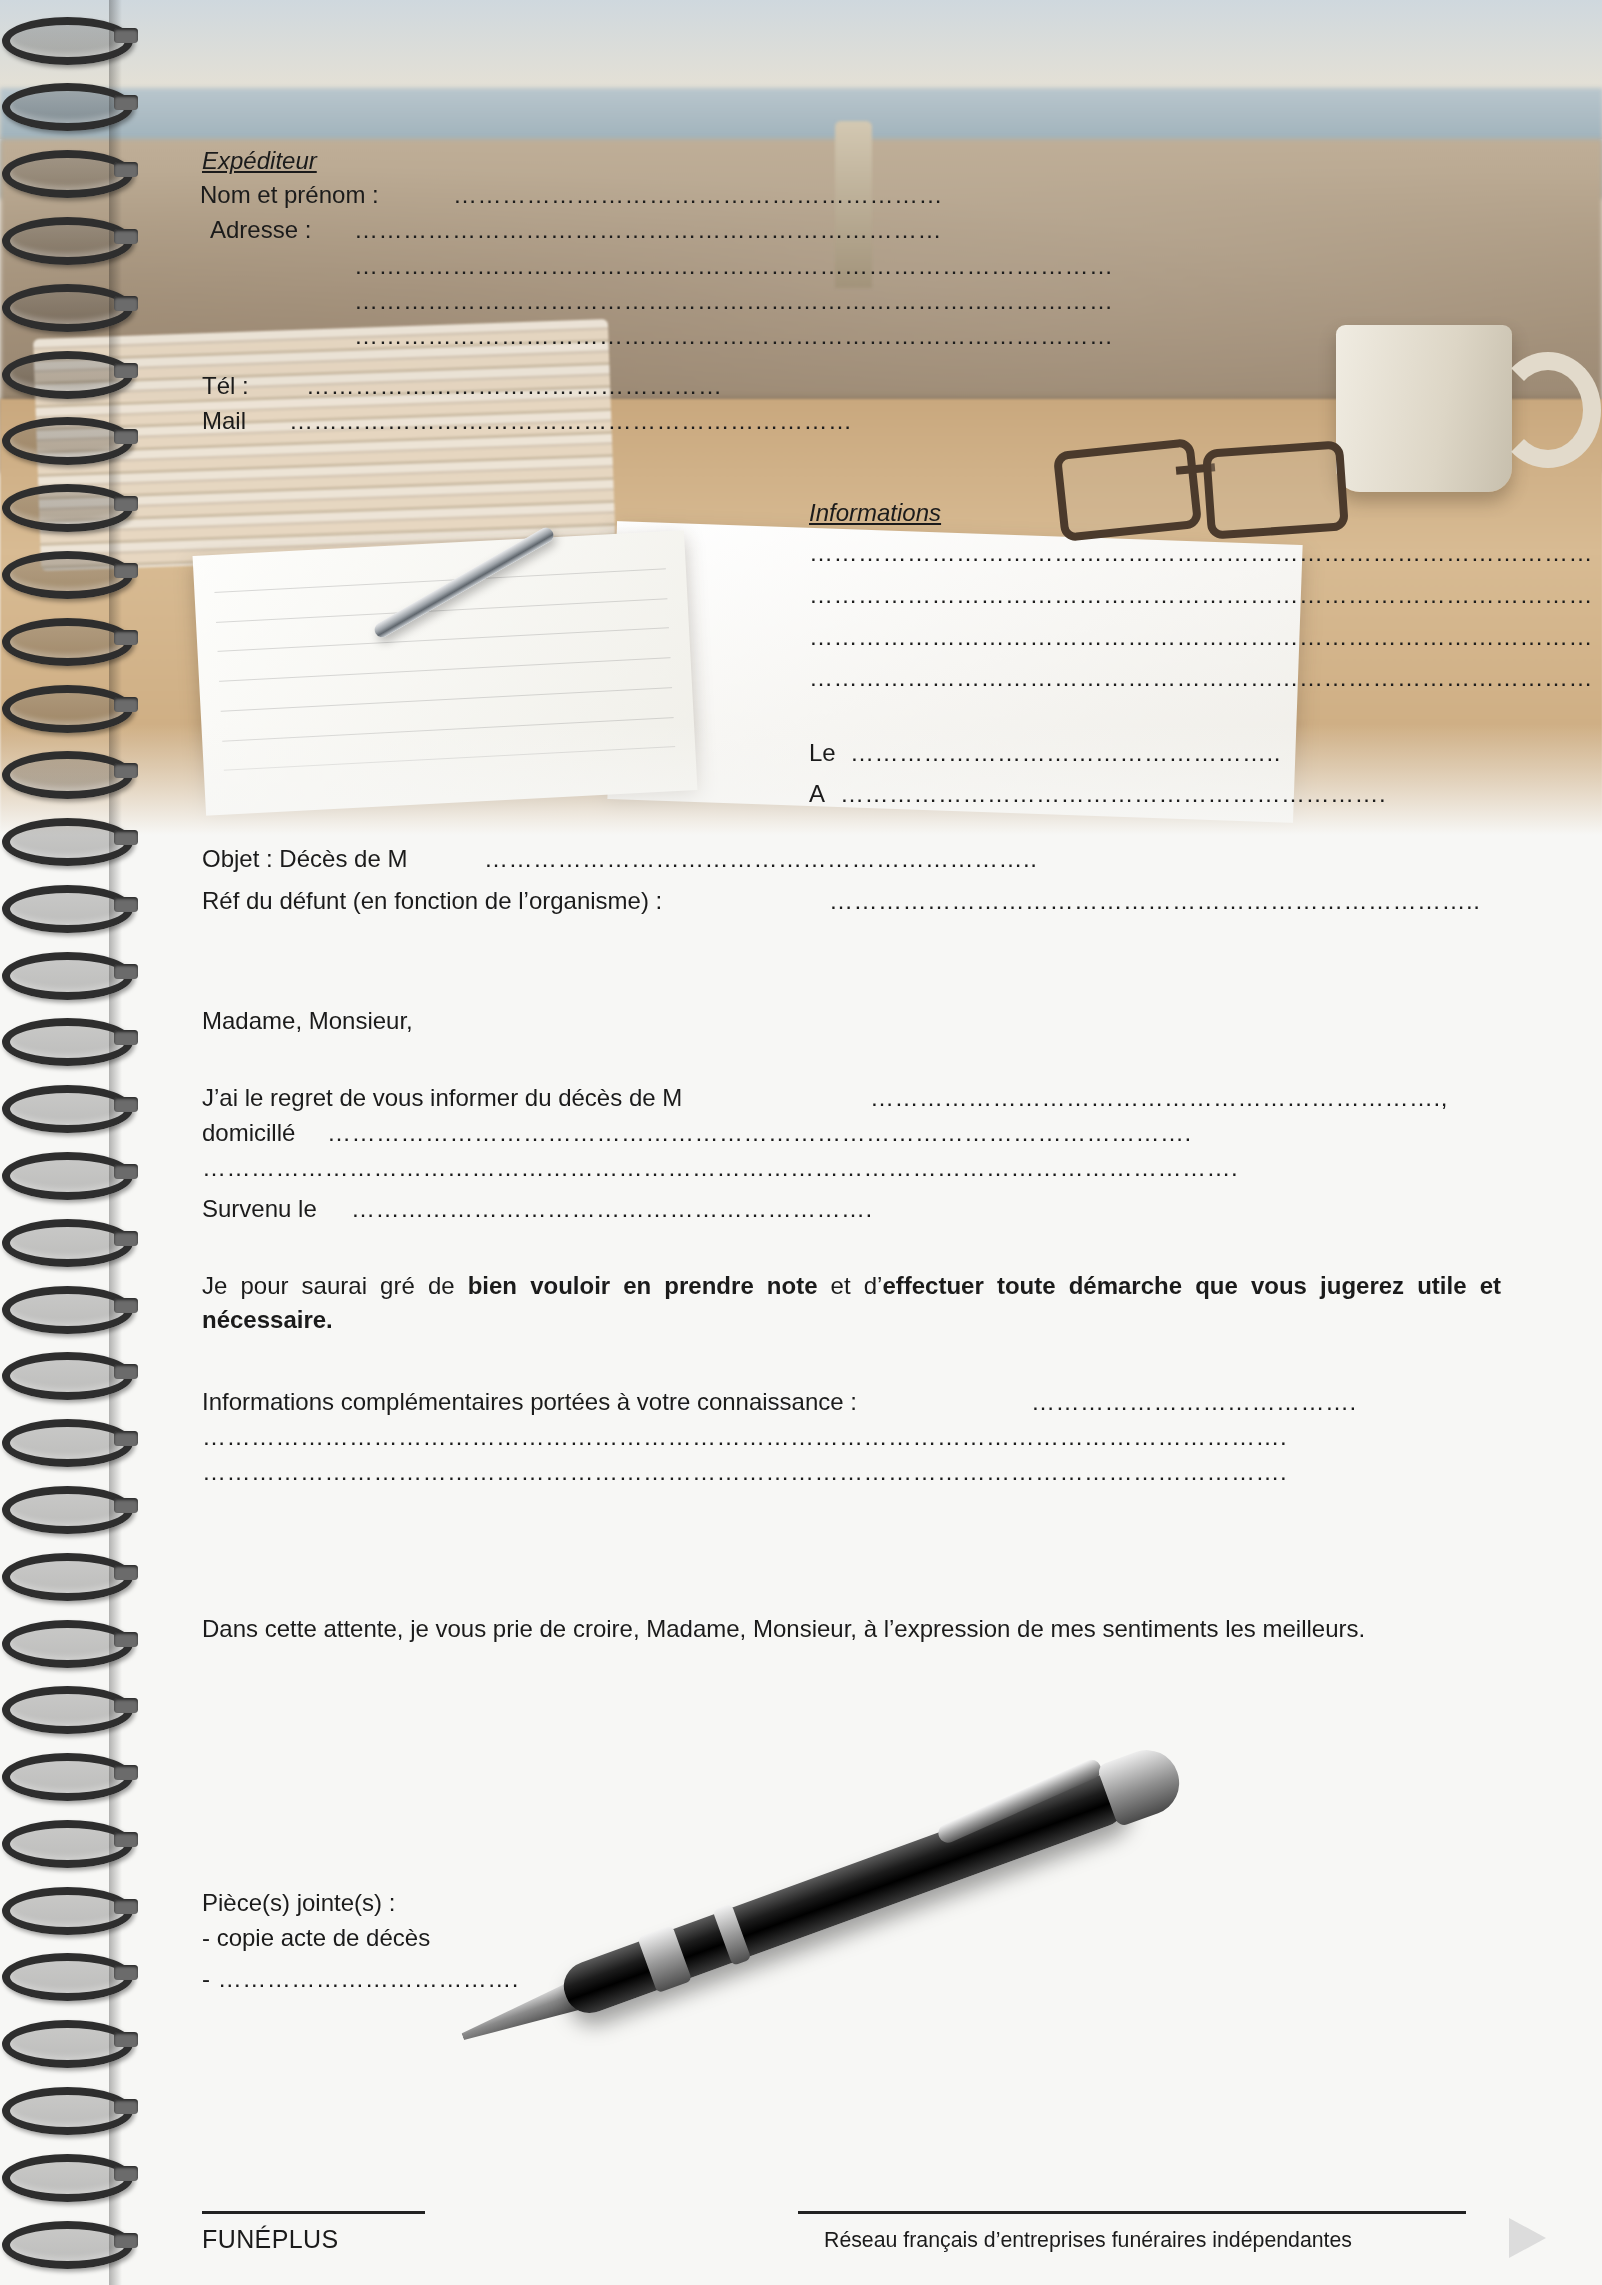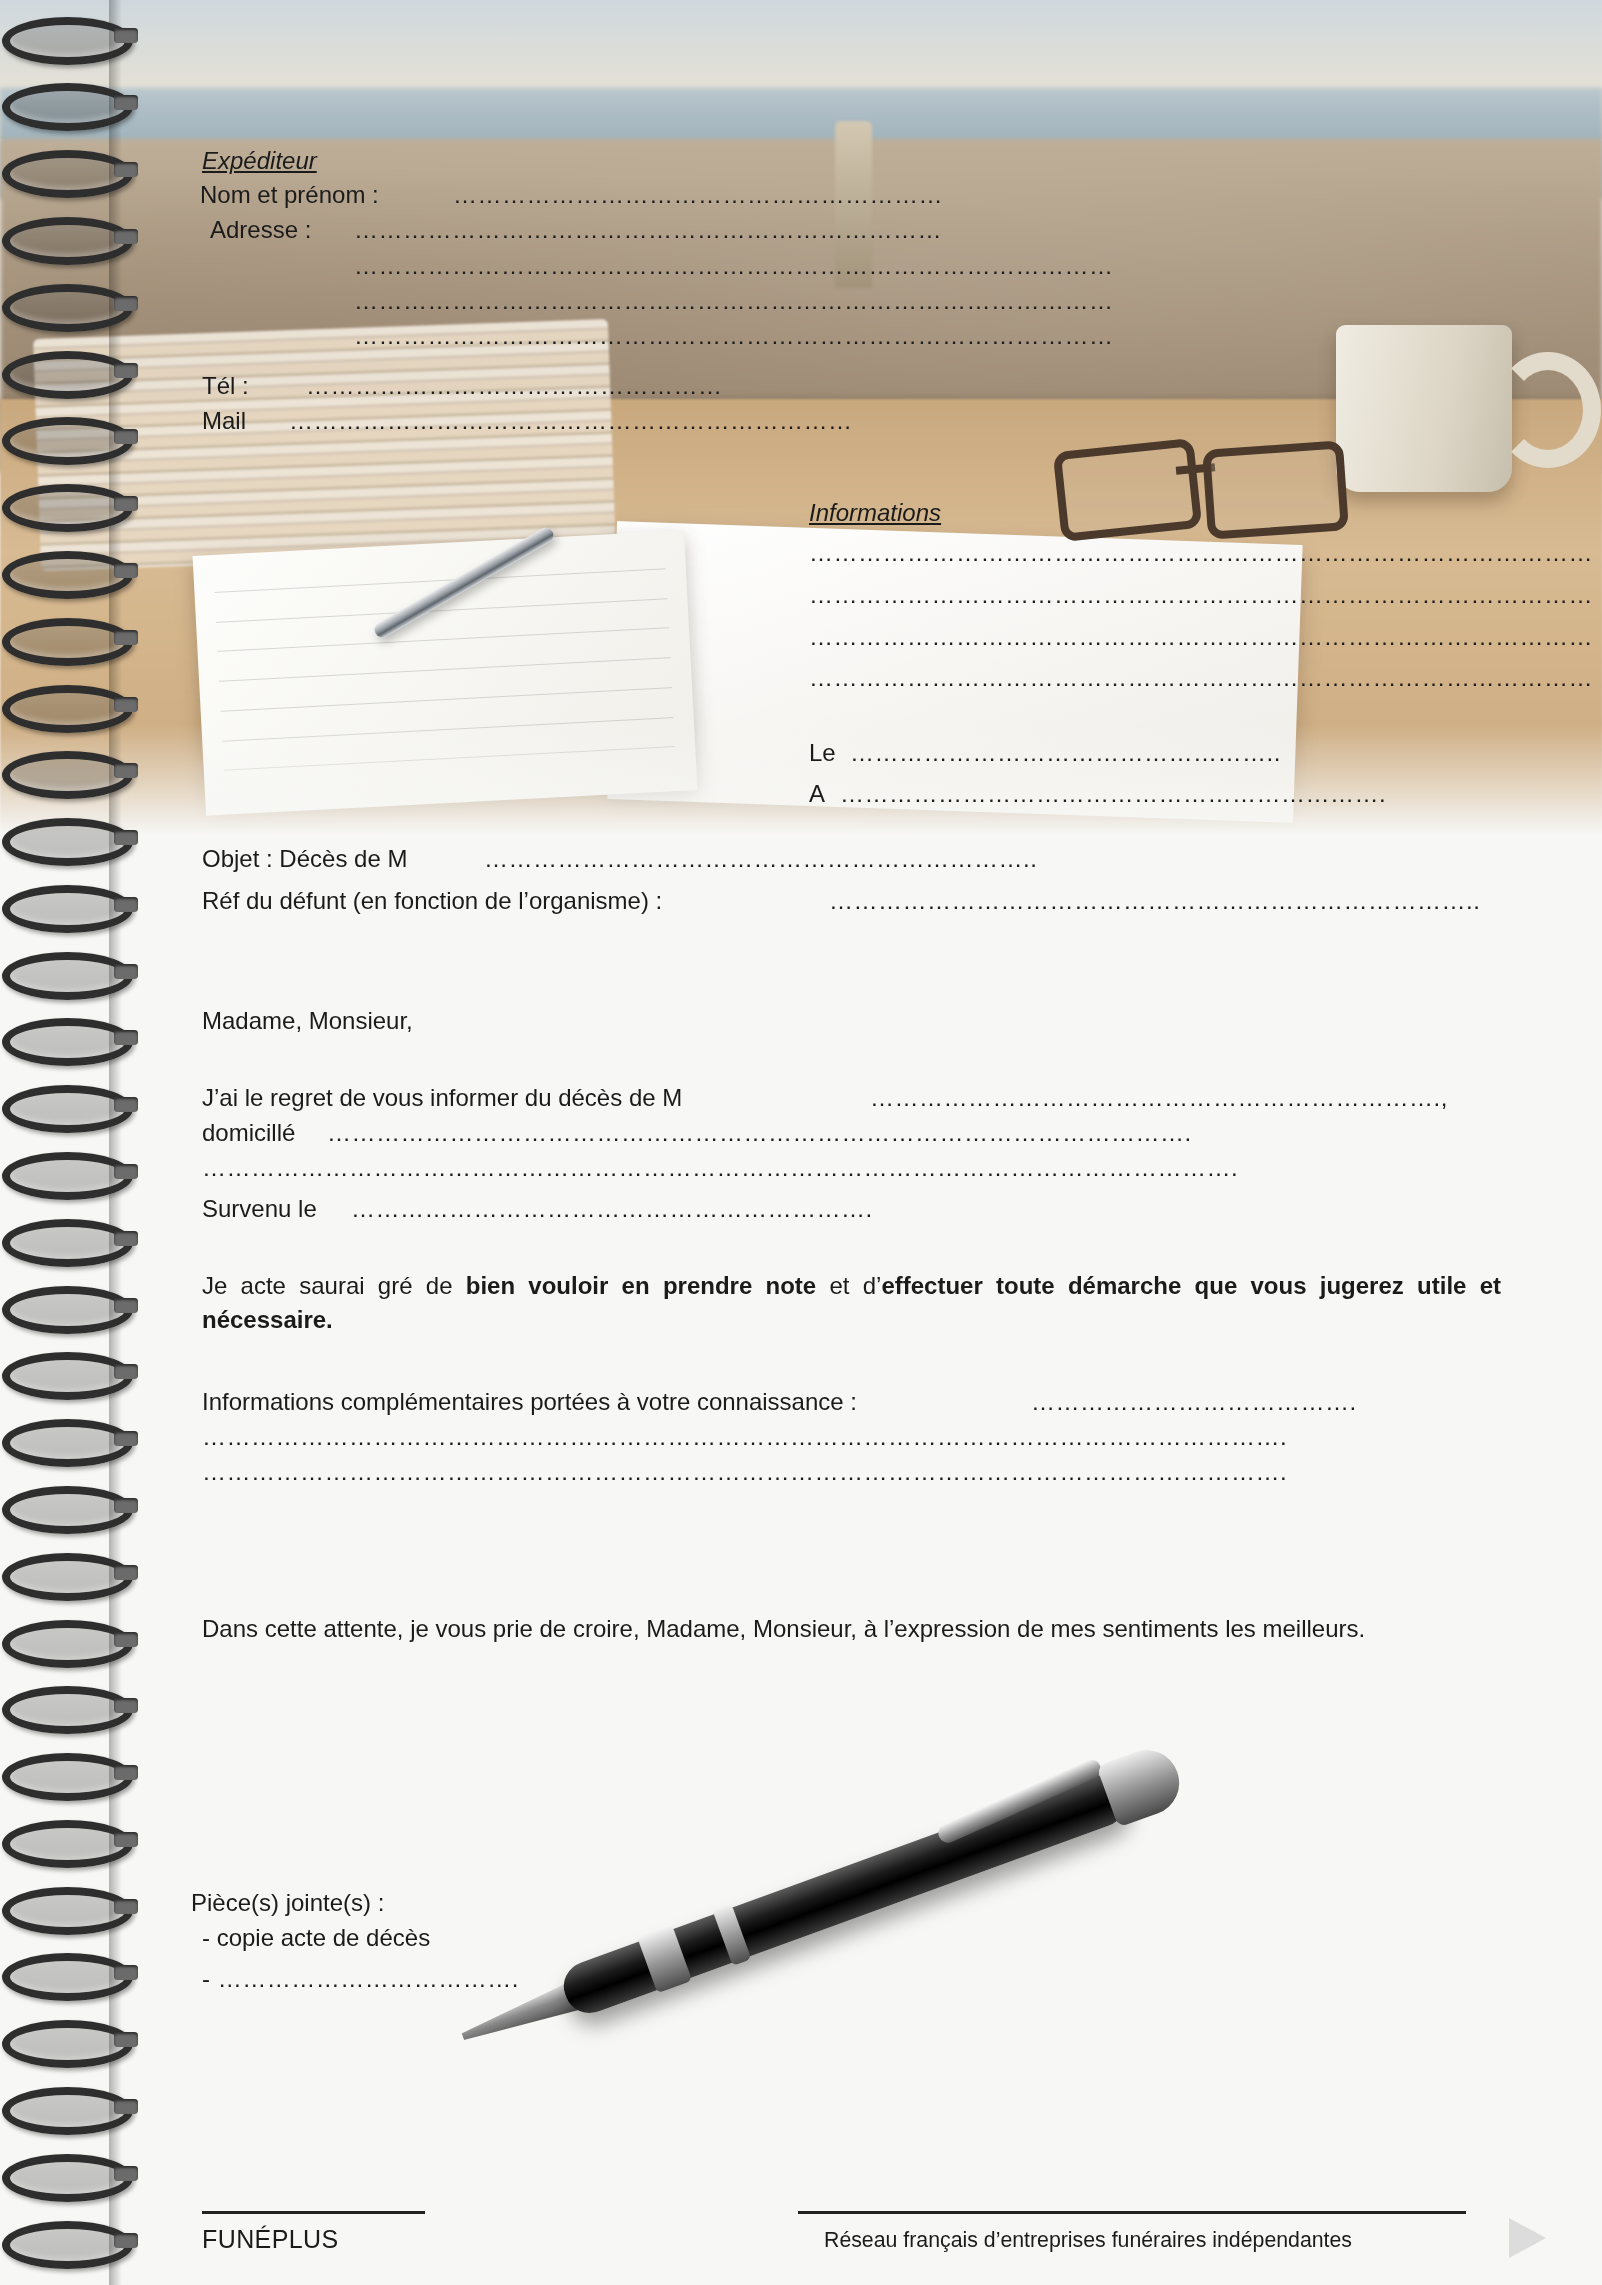--- a/index.html
+++ b/index.html
@@ -462,32 +462,32 @@
     <div class="ln dots" style="left:870px; top:1081px">…………………………………………………………….,</div>
 
     <div class="ln" style="left:202px; top:1116px">domicillé</div>
     <div class="ln dots" style="left:327px; top:1116px">…………………………………………………………………………………………….</div>
     <div class="ln dots" style="left:202px; top:1151px">……………………………………………………………………………………………………………….</div>
 
     <div class="ln" style="left:202px; top:1192px">Survenu le</div>
     <div class="ln dots" style="left:351px; top:1192px">……………………………………………………….</div>
 
     <div class="para justify" style="left:202px; top:1269px; width:1299px">
-      <span>Je acte saurai gré de </span><b>bien vouloir en prendre note</b><span> et d’</span><b>effectuer toute démarche que vous jugerez utile et nécessaire.</b>
+      <span>Je pour saurai gré de </span><b>bien vouloir en prendre note</b><span> et d’</span><b>effectuer toute démarche que vous jugerez utile et nécessaire.</b>
     </div>
 
     <div class="ln" style="left:202px; top:1385px">Informations complémentaires portées à votre connaissance :</div>
     <div class="ln dots" style="left:1031px; top:1385px">………………………………….</div>
     <div class="ln dots" style="left:202px; top:1420px">…………………………………………………………………………………………………………………….</div>
     <div class="ln dots" style="left:202px; top:1455px">…………………………………………………………………………………………………………………….</div>
 
 
     <div class="para justify" style="left:202px; top:1612px; width:1299px">Dans cette attente, je vous prie de croire, Madame, Monsieur, à l’expression de mes sentiments les meilleurs.</div>
 
-    <div class="ln" style="left:191px; top:1886px">Pièce(s) jointe(s) :</div>
+    <div class="ln" style="left:202px; top:1886px">Pièce(s) jointe(s) :</div>
     <div class="ln" style="left:202px; top:1921px">- copie acte de décès</div>
     <div class="ln dots" style="left:202px; top:1962px">- ……………………………….</div>
 
   </div>
 
   <div id="big-pen">
     <div class="tip"></div>
     <div class="barrel"></div>
     <div class="ring a"></div>
     <div class="ring b"></div>

